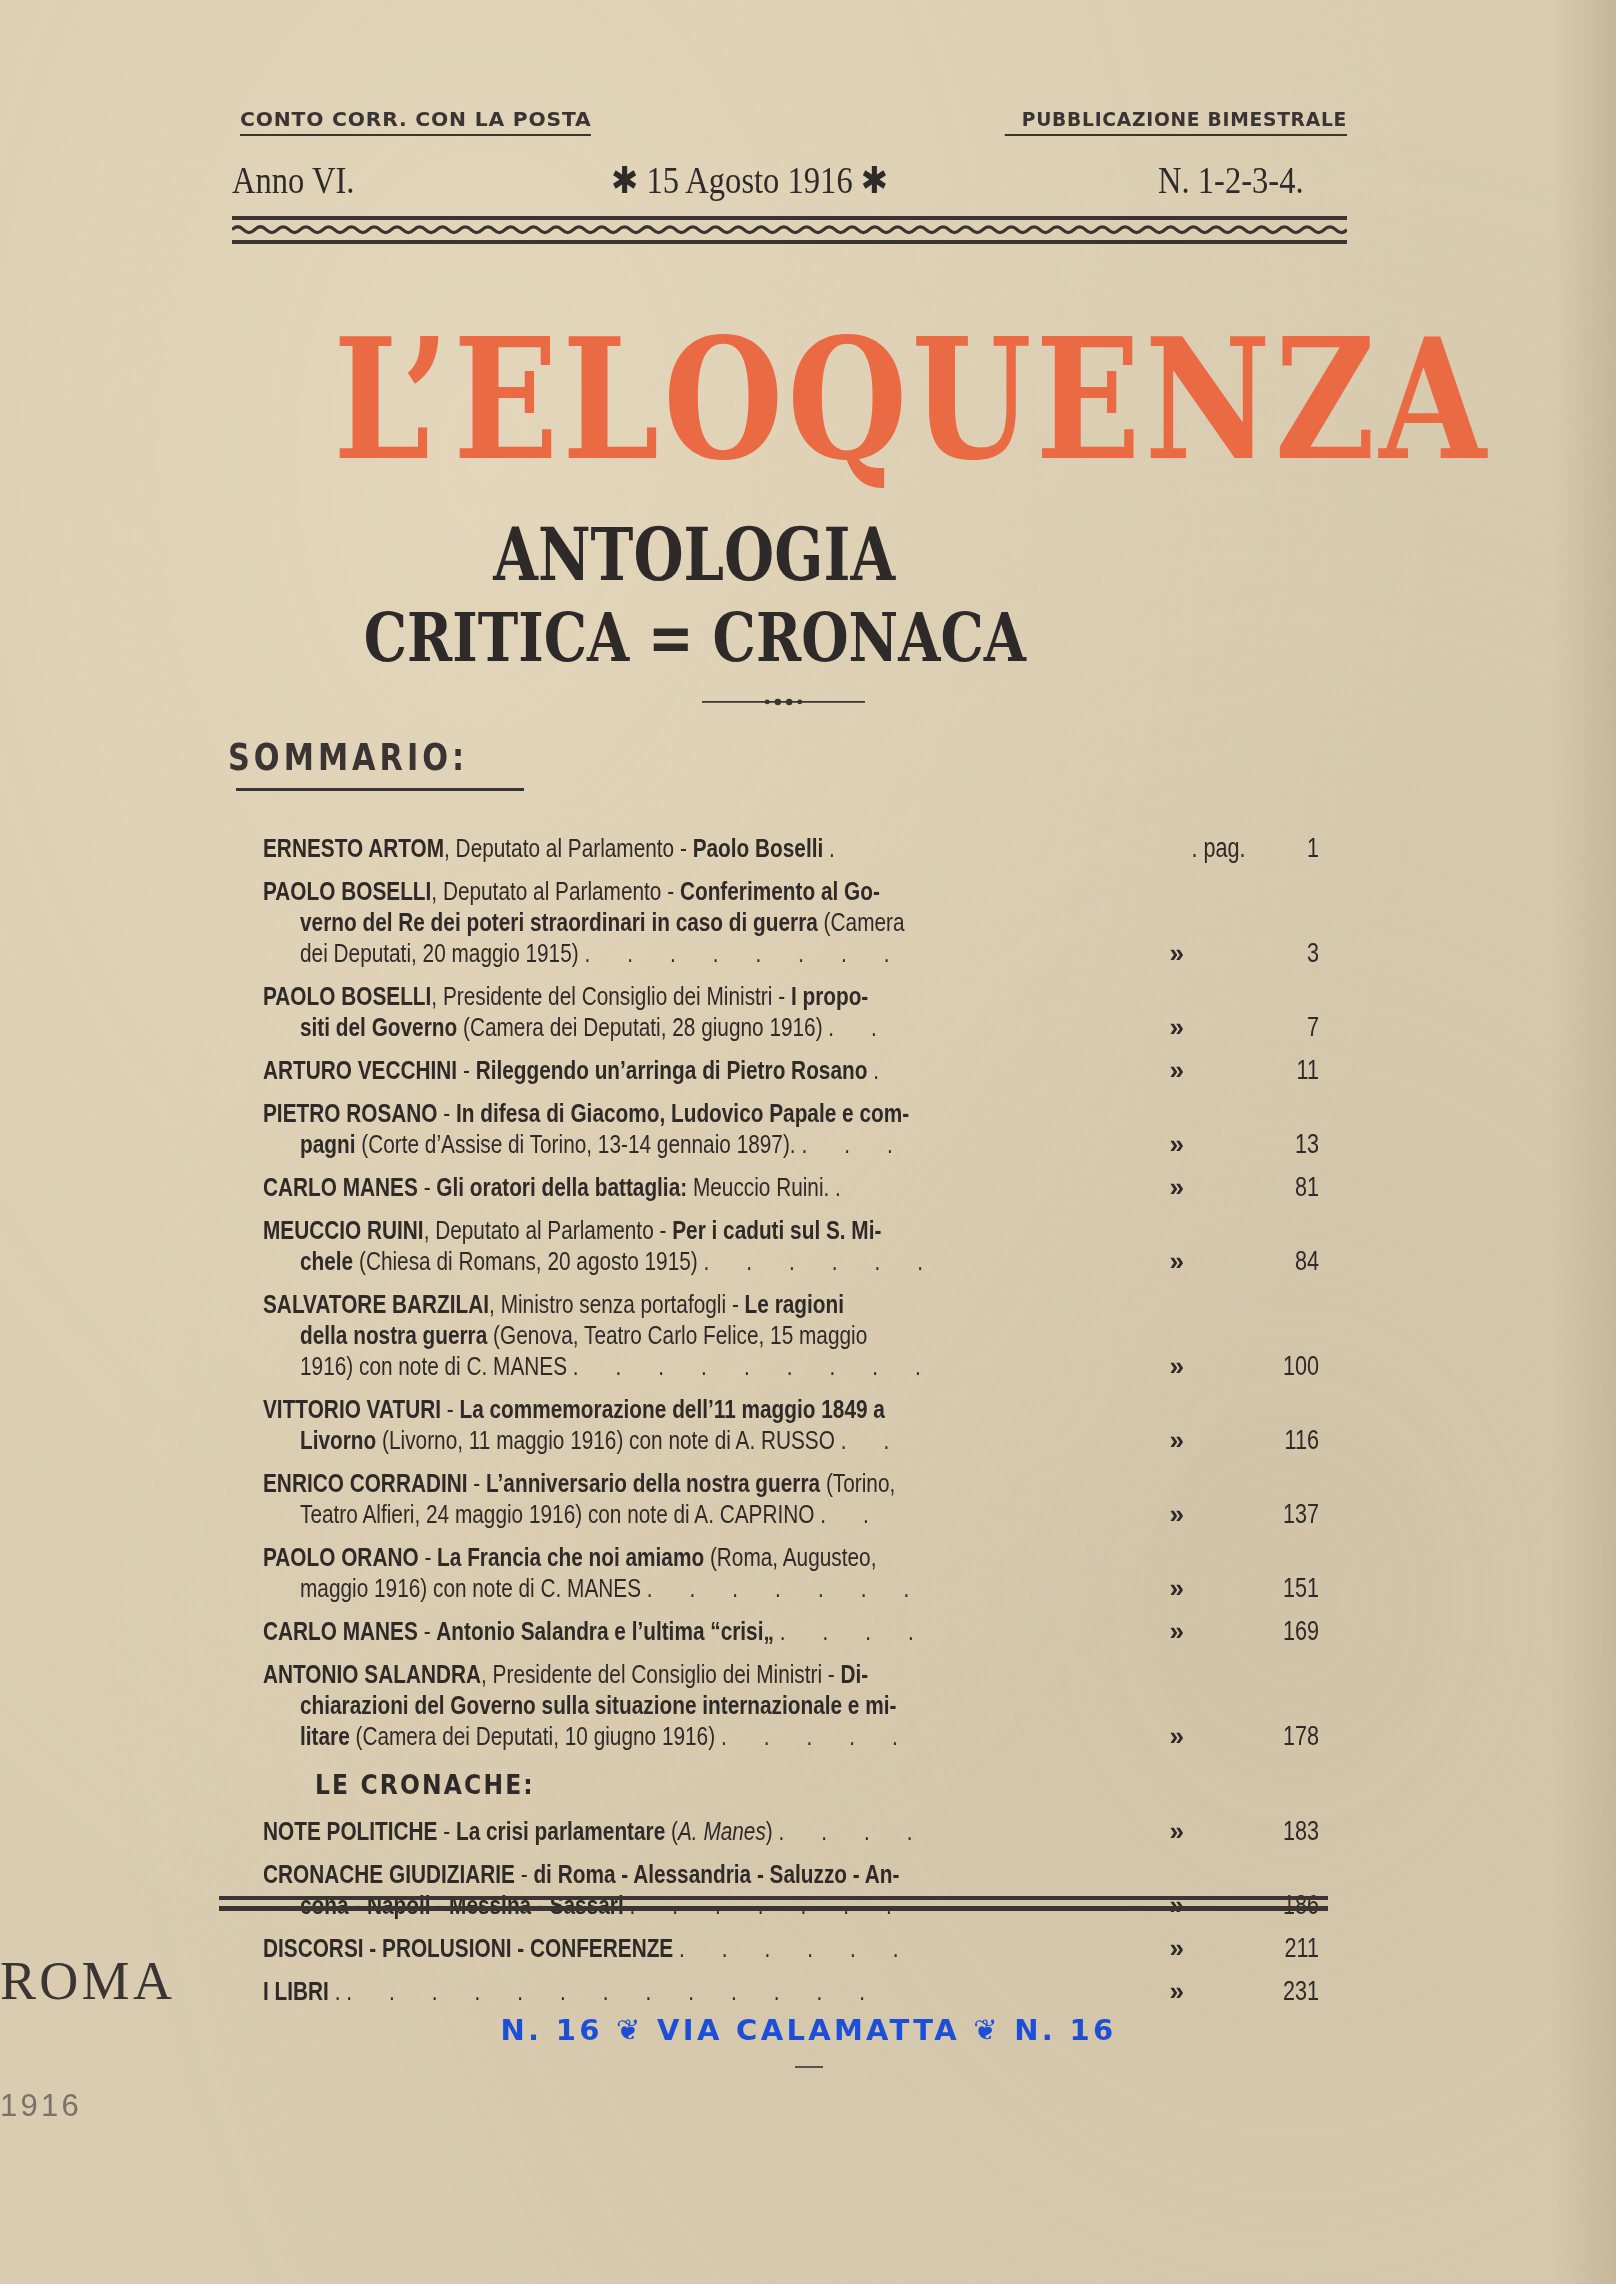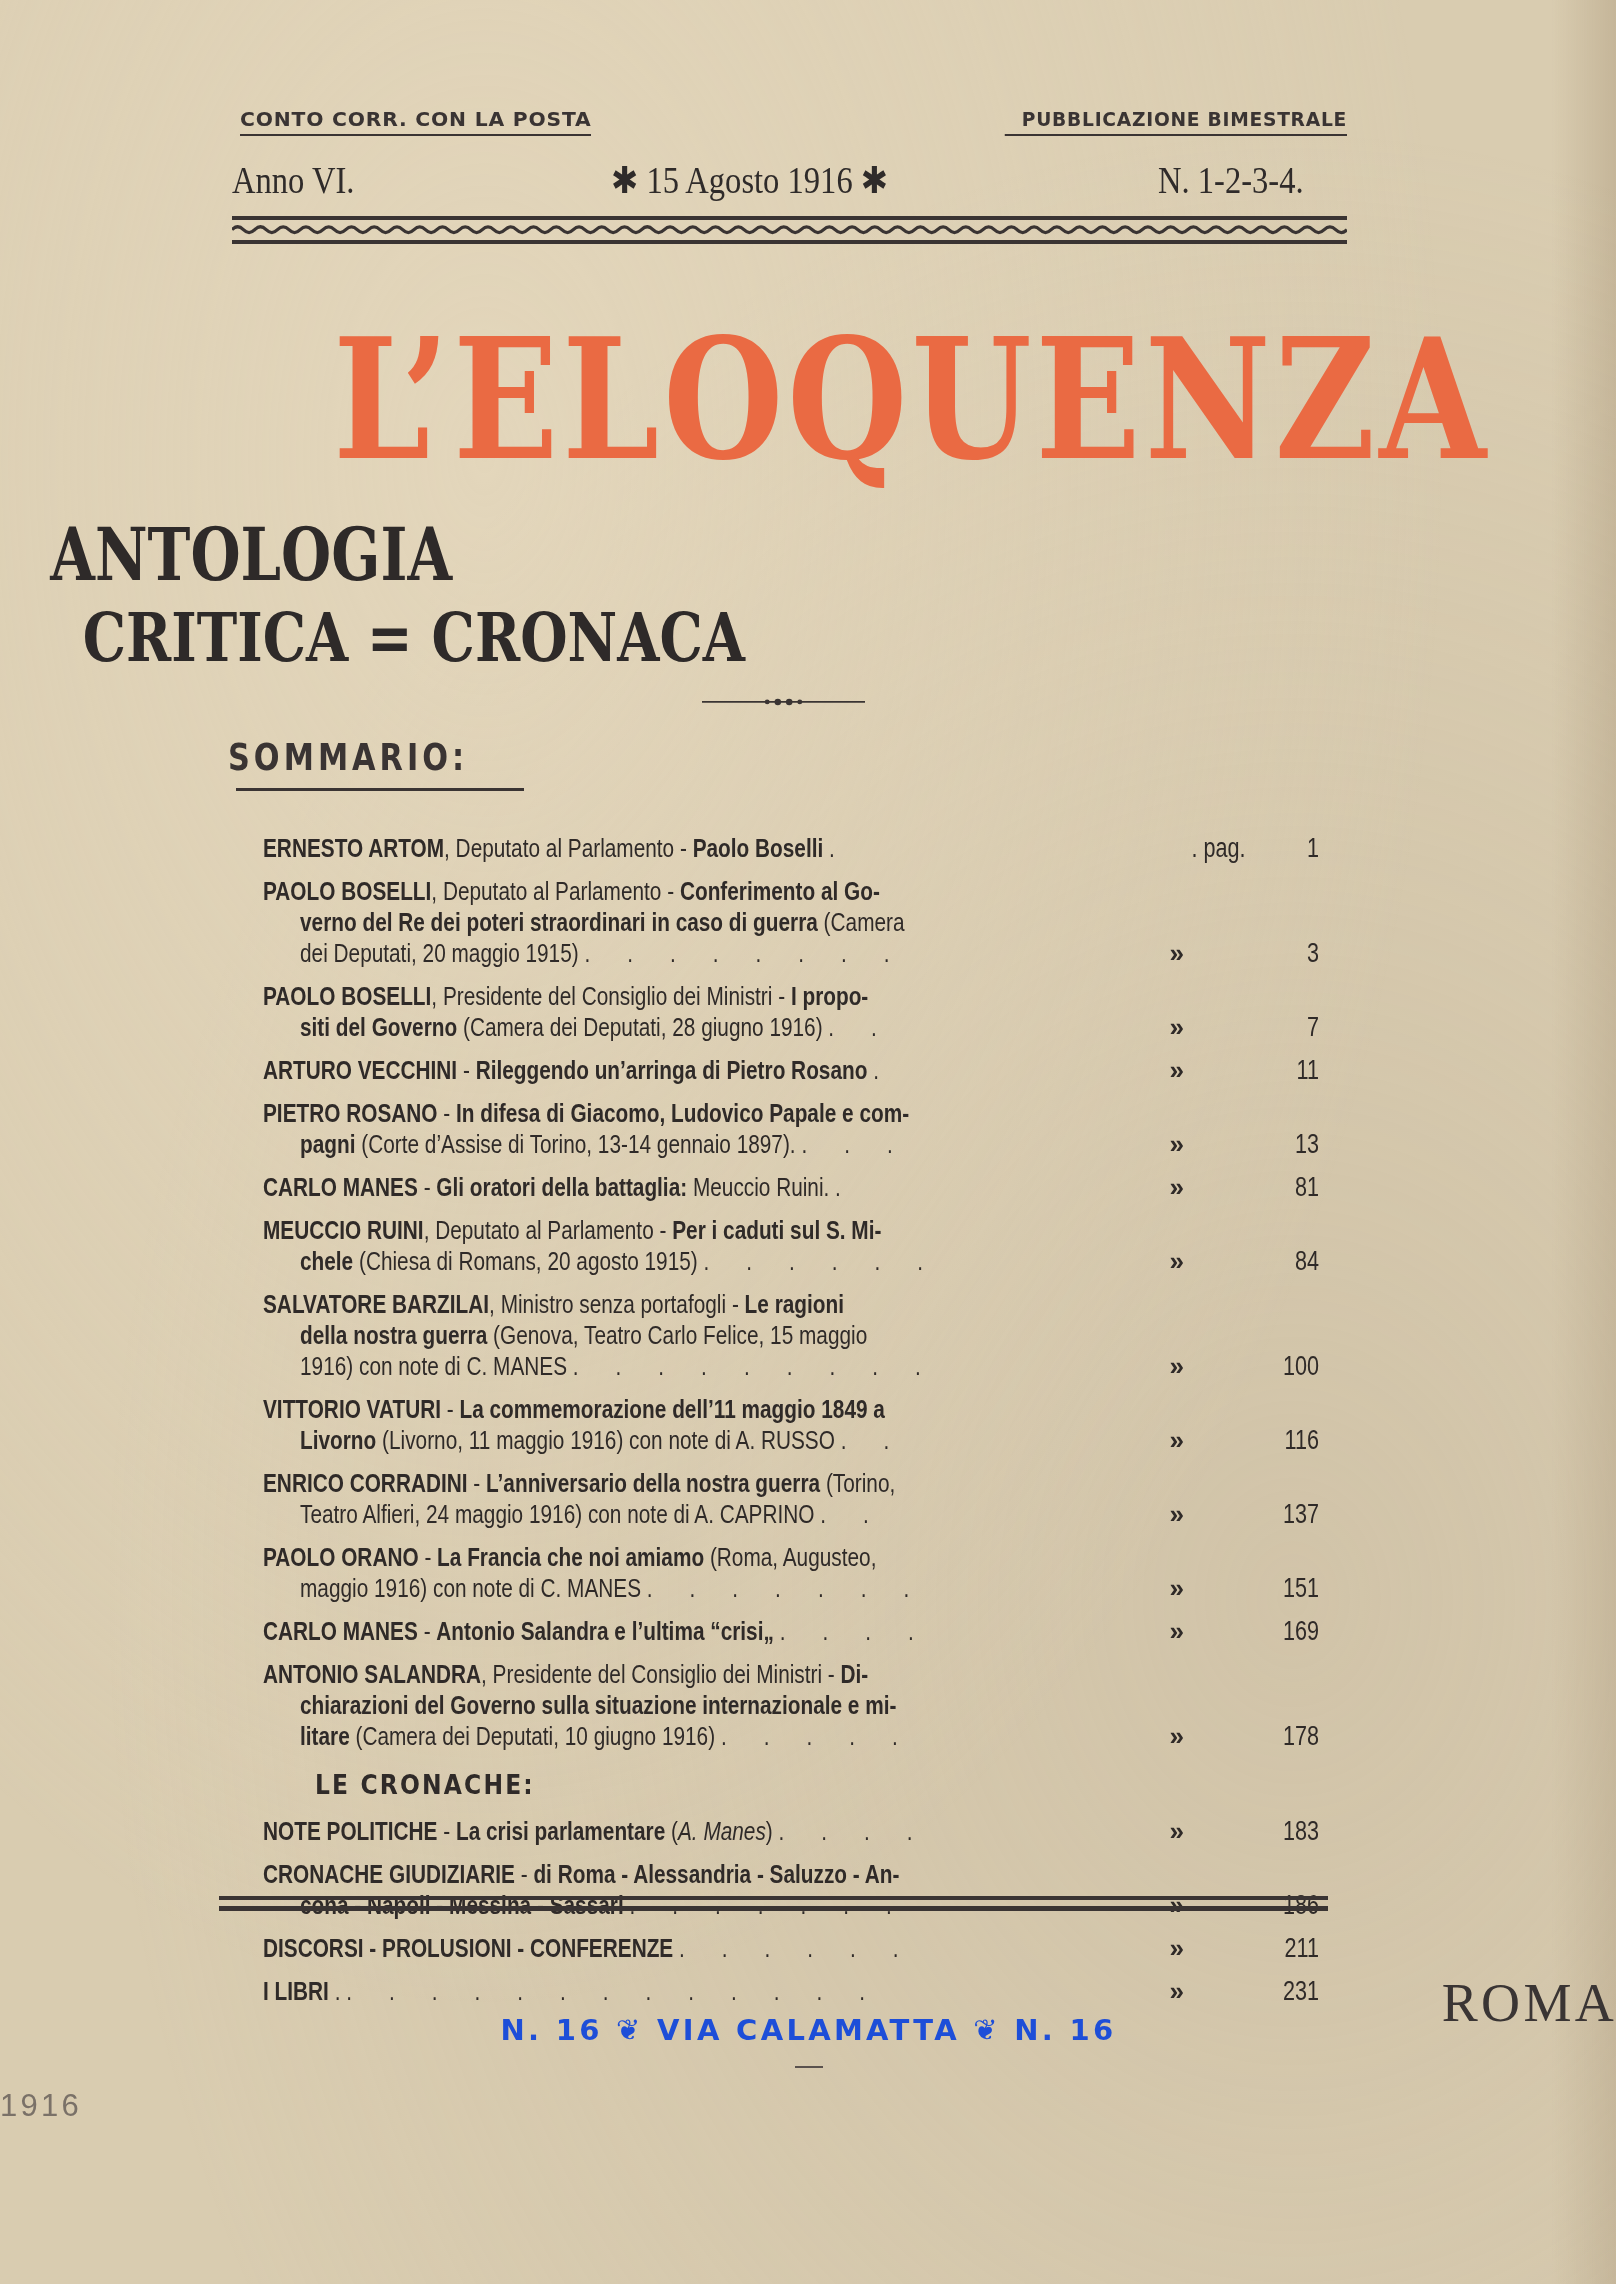--- a/index.html
+++ b/index.html
@@ -29,21 +29,21 @@
   .wavy { position:absolute; left:232px; width:1115px; height:11.4px; }
   .title {
     position:absolute; left:240px; top:317px; width:1097px;
     font-family:"DejaVu Serif", serif; font-weight:bold;
     font-size:166px; line-height:166px; color:#ea6a43;
     letter-spacing:4.9px; text-align:center;
     transform: scaleX(0.83); transform-origin:center;
     white-space:nowrap;
   }
   .subtitle {
-    position:absolute; left:0; width:1389px; text-align:left;
+    position:absolute; left:0; width:1389px; text-align:center;
     font-family:"DejaVu Serif", serif; font-weight:bold; color:#2e2a29;
     white-space:nowrap;
   }
   .subtitle span { display:inline-block; transform:scaleX(0.8); }
   .ornament { position:absolute; left:702px; top:697px; width:163px; height:9.8px; }
   .sommario {
     position:absolute; left:228px; top:736px;
     font-family:"DejaVu Sans", sans-serif; font-weight:bold; font-size:37px;
     letter-spacing:4.9px; color:#3a3433;
     transform:scaleX(0.82); transform-origin:left;
@@ -59,22 +59,22 @@
   .entry .ln.indent { padding-left:0; margin-left:37px; }
   .dots { letter-spacing:19.5px; }
   .ditto { position:absolute; right:130px; bottom:0; font-weight:bold; width:24.4px; text-align:center; }
   .pag { position:absolute; right:0; bottom:0; width:98px; text-align:right; font-size:27px; transform:scaleX(0.8); transform-origin:right; }
   .paglabel { position:absolute; right:73px; bottom:0; font-size:27px; transform:scaleX(0.8); transform-origin:right; }
   .section-head {
     font-family:"DejaVu Sans", sans-serif; font-weight:bold; font-size:26px; letter-spacing:2.4px;
     margin:18px 0 14.6px 52px; transform:scaleX(0.9); transform-origin:left;
   }
   .roma {
-    position:absolute; left:0; width:1617px; top:1950px; text-align:right;
-    font-family:"Liberation Serif", serif; font-size:54px; letter-spacing:3.3px; color:#3a3534;margin-top:22px;
+    position:absolute; left:0; width:1617px; top:1950px; text-align:left;
+    font-family:"Liberation Serif", serif; font-size:54px; letter-spacing:3.3px; color:#3a3534;
   }
   .address {
     position:absolute; left:0; width:1617px; top:2013px; text-align:center;
     font-family:"DejaVu Sans", sans-serif; font-weight:bold; font-size:29px; letter-spacing:3.3px; color:#1d4ed8;
   }
   .year {
     position:absolute; left:0; width:1617px; top:2088px; 
     font-family:Liberation Sans, sans-serif; font-size:31px; letter-spacing:3.3px; color:#7a7168;
   }
   .tiny-rule { position:absolute; left:795px; top:2066px; width:28px; height:2.4px; background:#5a524e; }

